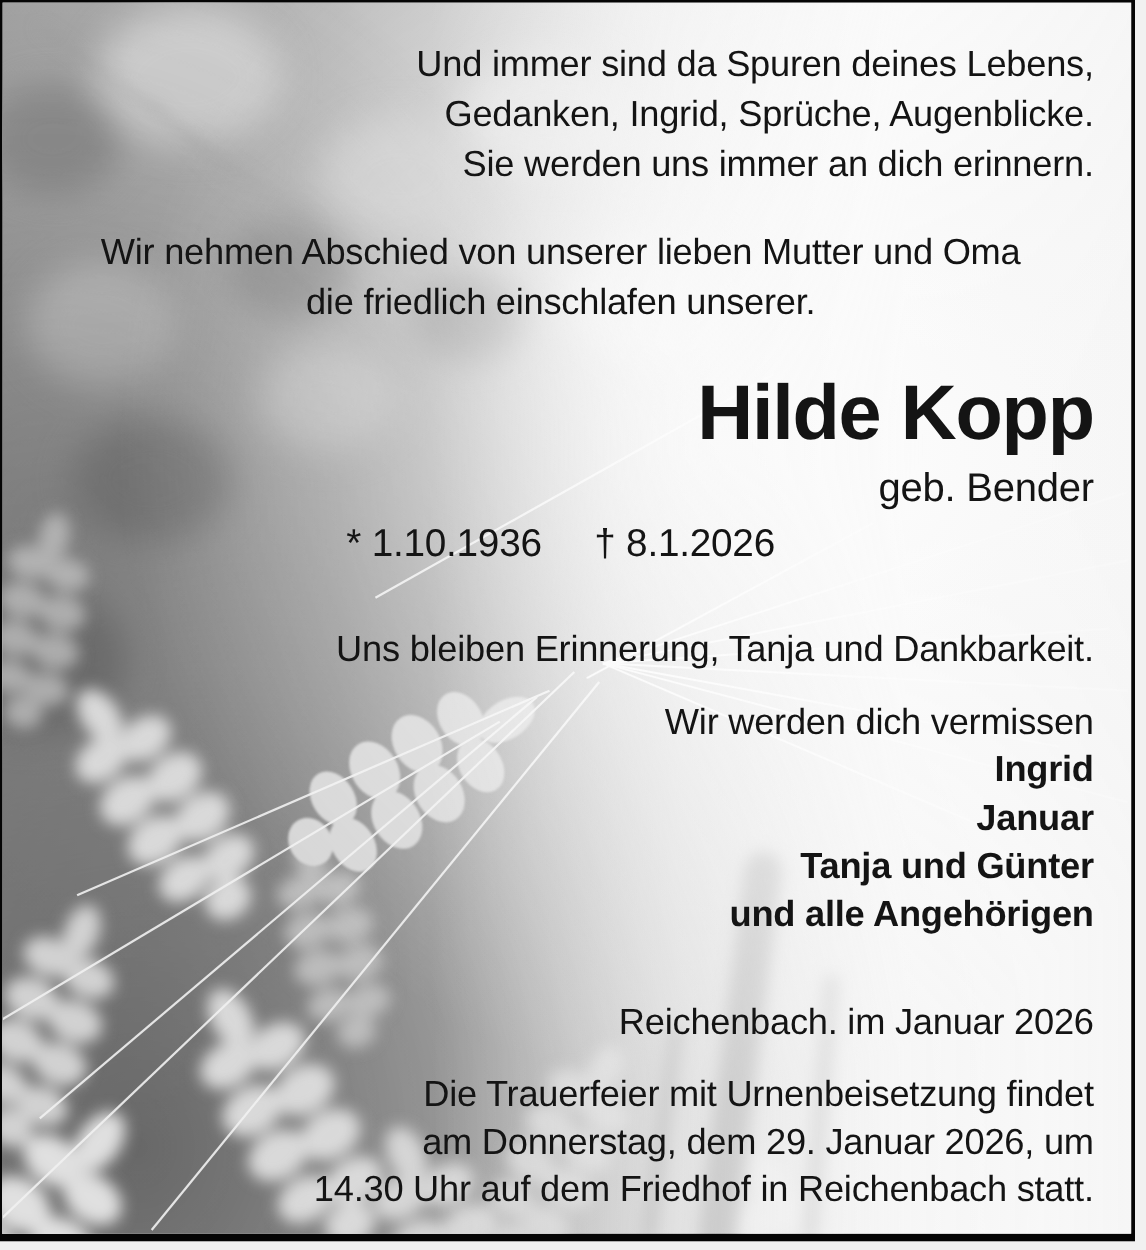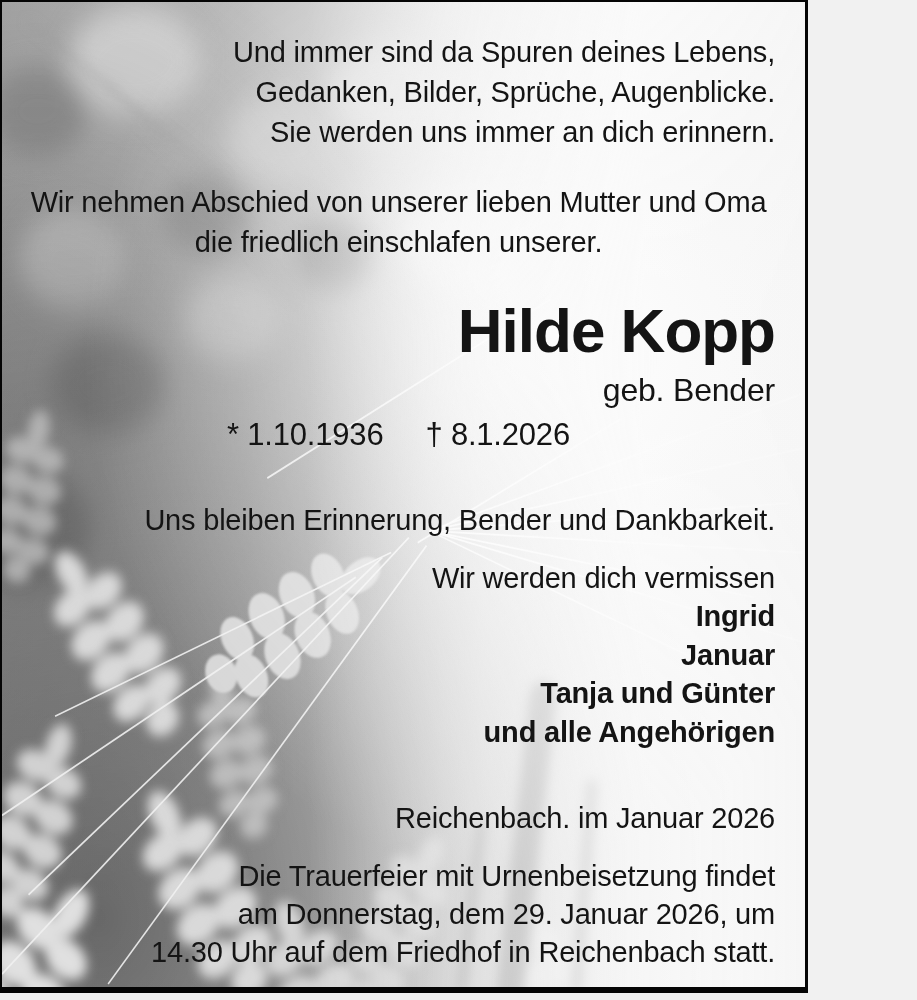--- a/index.html
+++ b/index.html
@@ -12,21 +12,21 @@
   body {
     font-family: "Liberation Sans", sans-serif;
     background: var(--outer);
     position: relative;
     overflow: hidden;
     color: var(--text);
   }
   .notice {
     position: absolute;
     left: 0; top: 0;
-    width: 808px; height: 993px;
+    width: 908px; height: 993px;
     border: 2px solid var(--border);
     border-right-width: 3px;
     border-bottom-width: 6px;
     overflow: hidden;
     background: #cfcfcf;
   }
   .bg {
     position: absolute;
     left: 0; top: 0;
     width: 100%; height: 100%;
@@ -188,38 +188,38 @@
     </g>
 
     <rect x="0" y="0" width="908" height="993" fill="url(#whiteC)"></rect>
     <rect x="0" y="0" width="908" height="993" fill="url(#whiteR)"></rect>
   </svg>
 
   <div class="text-layer">
 
     <div class="block verse">
       <div>Und immer sind da Spuren deines Lebens,</div>
-      <div>Gedanken, Bilder, Sprüche, Augenblicke.</div>
+      <div>Gedanken, Ingrid, Sprüche, Augenblicke.</div>
       <div>Sie werden uns immer an dich erinnern.</div>
     </div>
 
     <div class="block farewell">
       <div>Wir nehmen Abschied von unserer lieben Mutter und Oma</div>
       <div>die friedlich einschlafen unserer.</div>
     </div>
 
     <div class="block name">Hilde Kopp</div>
 
     <div class="block maiden">geb. Bender</div>
 
     <div class="block dates">
       <span class="birth">* 1.10.1936</span><span class="death">† 8.1.2026</span>
     </div>
 
-    <div class="block remembrance">Uns bleiben Erinnerung, Bender und Dankbarkeit.</div>
+    <div class="block remembrance">Uns bleiben Erinnerung, Tanja und Dankbarkeit.</div>
 
     <div class="block missing">Wir werden dich vermissen</div>
 
     <div class="block mourners">
       <div>Ingrid</div>
       <div>Januar</div>
       <div>Tanja und Günter</div>
       <div>und alle Angehörigen</div>
     </div>
 

